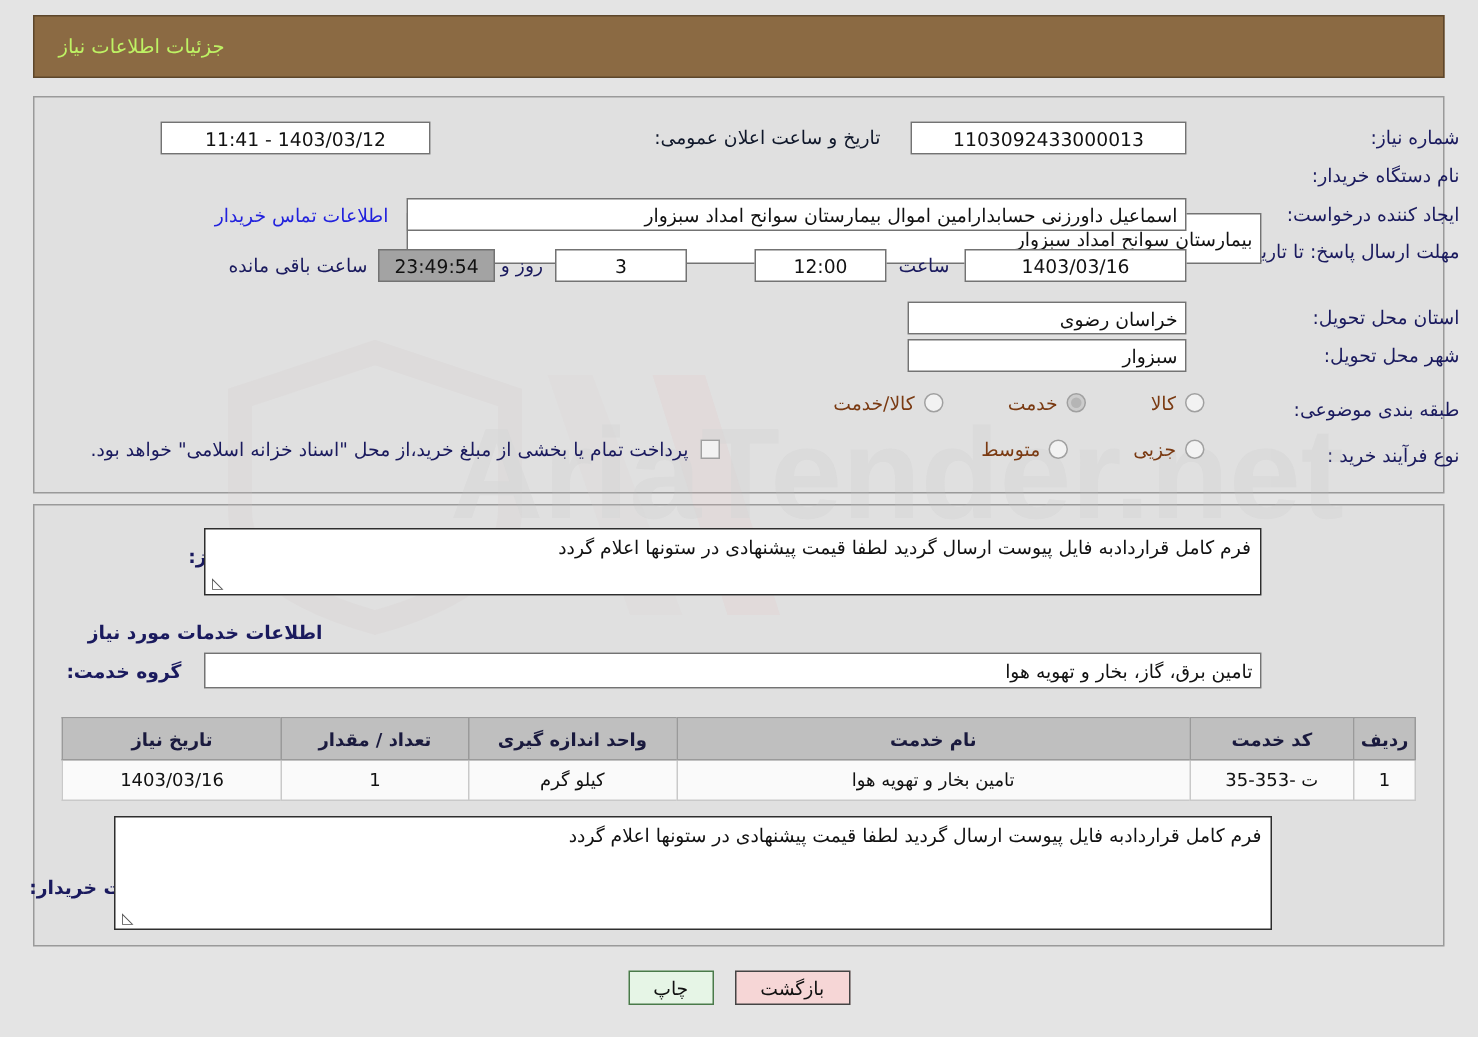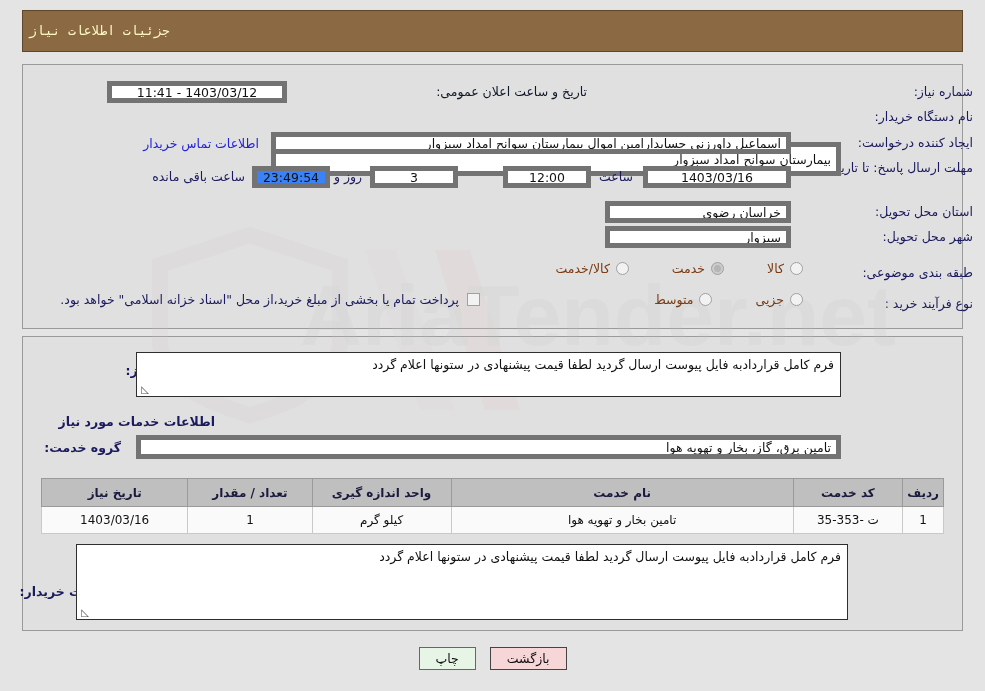--- a/index.html
+++ b/index.html
@@ -32,26 +32,25 @@
     left: 22px; top: 10px;
     width: 941px; height: 42px;
     background: #8b6a43;
     border: 1px solid #5d462b;
     display: flex;
     align-items: center;
     justify-content: flex-start;
     padding-right: 0;
   }
   .header-title {
-    color: #fef9c3;
+    color: #bef264;
     font-size: 13px;
     margin-right: auto;
-    padding-left: 6px;
-    white-space: nowrap;
-    font-family: Liberation Mono, monospace;
+    padding-left: 16px;
+    white-space: nowrap;
   }
 
   
   .panel {
     position: absolute;
     background: #e0e0e0;
     border: 1px solid #9a9a9a;
   }
   #panel-top    { left: 22px; top: 64px;  width: 941px; height: 265px; }
   #panel-middle { left: 22px; top: 336px; width: 941px; height: 295px; }
@@ -74,34 +73,34 @@
     position: absolute;
     color: #1a1a5e;
     font-size: 12.5px;
     text-align: right;
     right: 12px;
     white-space: nowrap;
     line-height: 15px;
   }
   .fld {
     background: #ffffff;
-    border: 5px solid #737373;
+    border: 1px solid #737373;
     height: 21px;
     font-size: 12.5px;
     color: #111;
     display: flex;
     align-items: center;
     padding: 0 5px;
     overflow: hidden;
     white-space: nowrap;
   }
   .fld.num   { justify-content: center; direction: ltr; }
   .fld.center{ justify-content: center; }
   .fld.right { justify-content: flex-start; }
-  .fld.yellow{ background: #3b82f6; }
+  .fld.yellow{ background: #a3a3a3; }
 
   .inline-txt {
     color: #1a1a5e;
     font-size: 12.5px;
     white-space: nowrap;
   }
   .link {
     color: #2222dd;
     font-size: 12.5px;
     text-decoration: none;
@@ -235,20 +234,21 @@
     </g>
   </svg>
 
   <div class="header-bar">
     <span class="header-title">جزئیات اطلاعات نیاز</span>
   </div>
 
   <div class="panel" id="panel-top"></div>
 
   <div class="lbl-right" style="top:84px;">شماره نیاز:</div>
+  <div class="fld num" style="position:absolute; right:194px; top:81px; width:184px; height:22px; z-index:6;">1103092433000013</div>
   <div class="lbl" style="position:absolute; right:398px; top:84px; z-index:6;">تاریخ و ساعت اعلان عمومی:</div>
   <div class="fld center" style="position:absolute; right:698px; top:81px; width:180px; height:22px; direction:ltr; z-index:6;">11:41 - 1403/03/12</div>
 
   <div class="lbl-right" style="top:109px;">نام دستگاه خریدار:</div>
   <div class="fld right" style="position:absolute; right:144px; top:106px; width:570px; height:34px; z-index:6;margin-top:36px;">بیمارستان سوانح امداد سبزوار</div>
 
   <div class="lbl-right" style="top:135px;">ایجاد کننده درخواست:</div>
   <div class="fld right" style="position:absolute; right:194px; top:132px; width:520px; height:22px; z-index:6;">اسماعیل داورزنی حسابدارامین اموال بیمارستان سوانح امداد سبزوار</div>
   <a class="link" style="position:absolute; right:726px; top:136px; z-index:6;">اطلاعات تماس خریدار</a>
 

